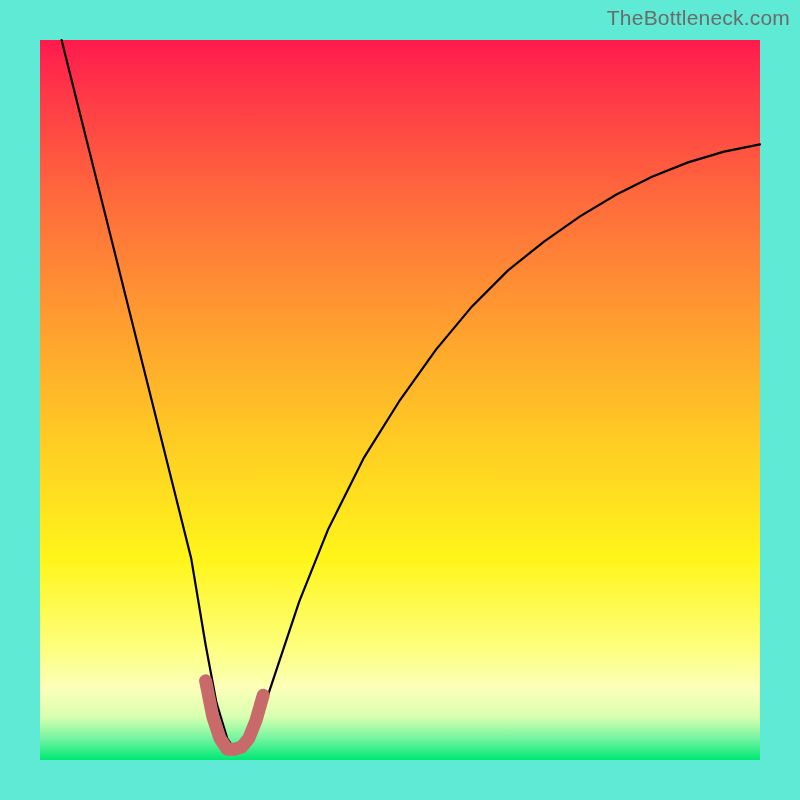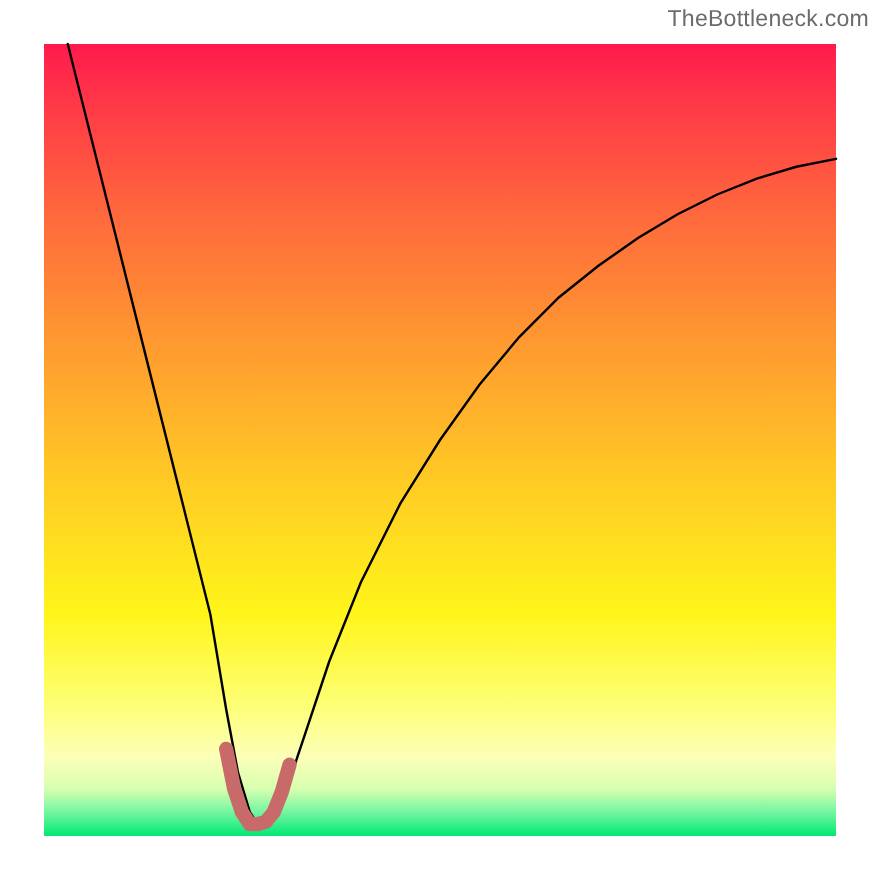--- a/index.html
+++ b/index.html
@@ -10,21 +10,21 @@
     overflow: hidden;
     background: #000;
     font-family: Arial, Helvetica, sans-serif;
   }
   .frame {
     position: absolute;
     left: 0;
     top: 0;
     width: 800px;
     height: 800px;
-    background: #ffffff;
+    background: #5eead4;
   }
   .plot {
     position: absolute;
     left: 40px;
     top: 40px;
     width: 720px;
     height: 720px;
     
     background: linear-gradient(
       to bottom,

